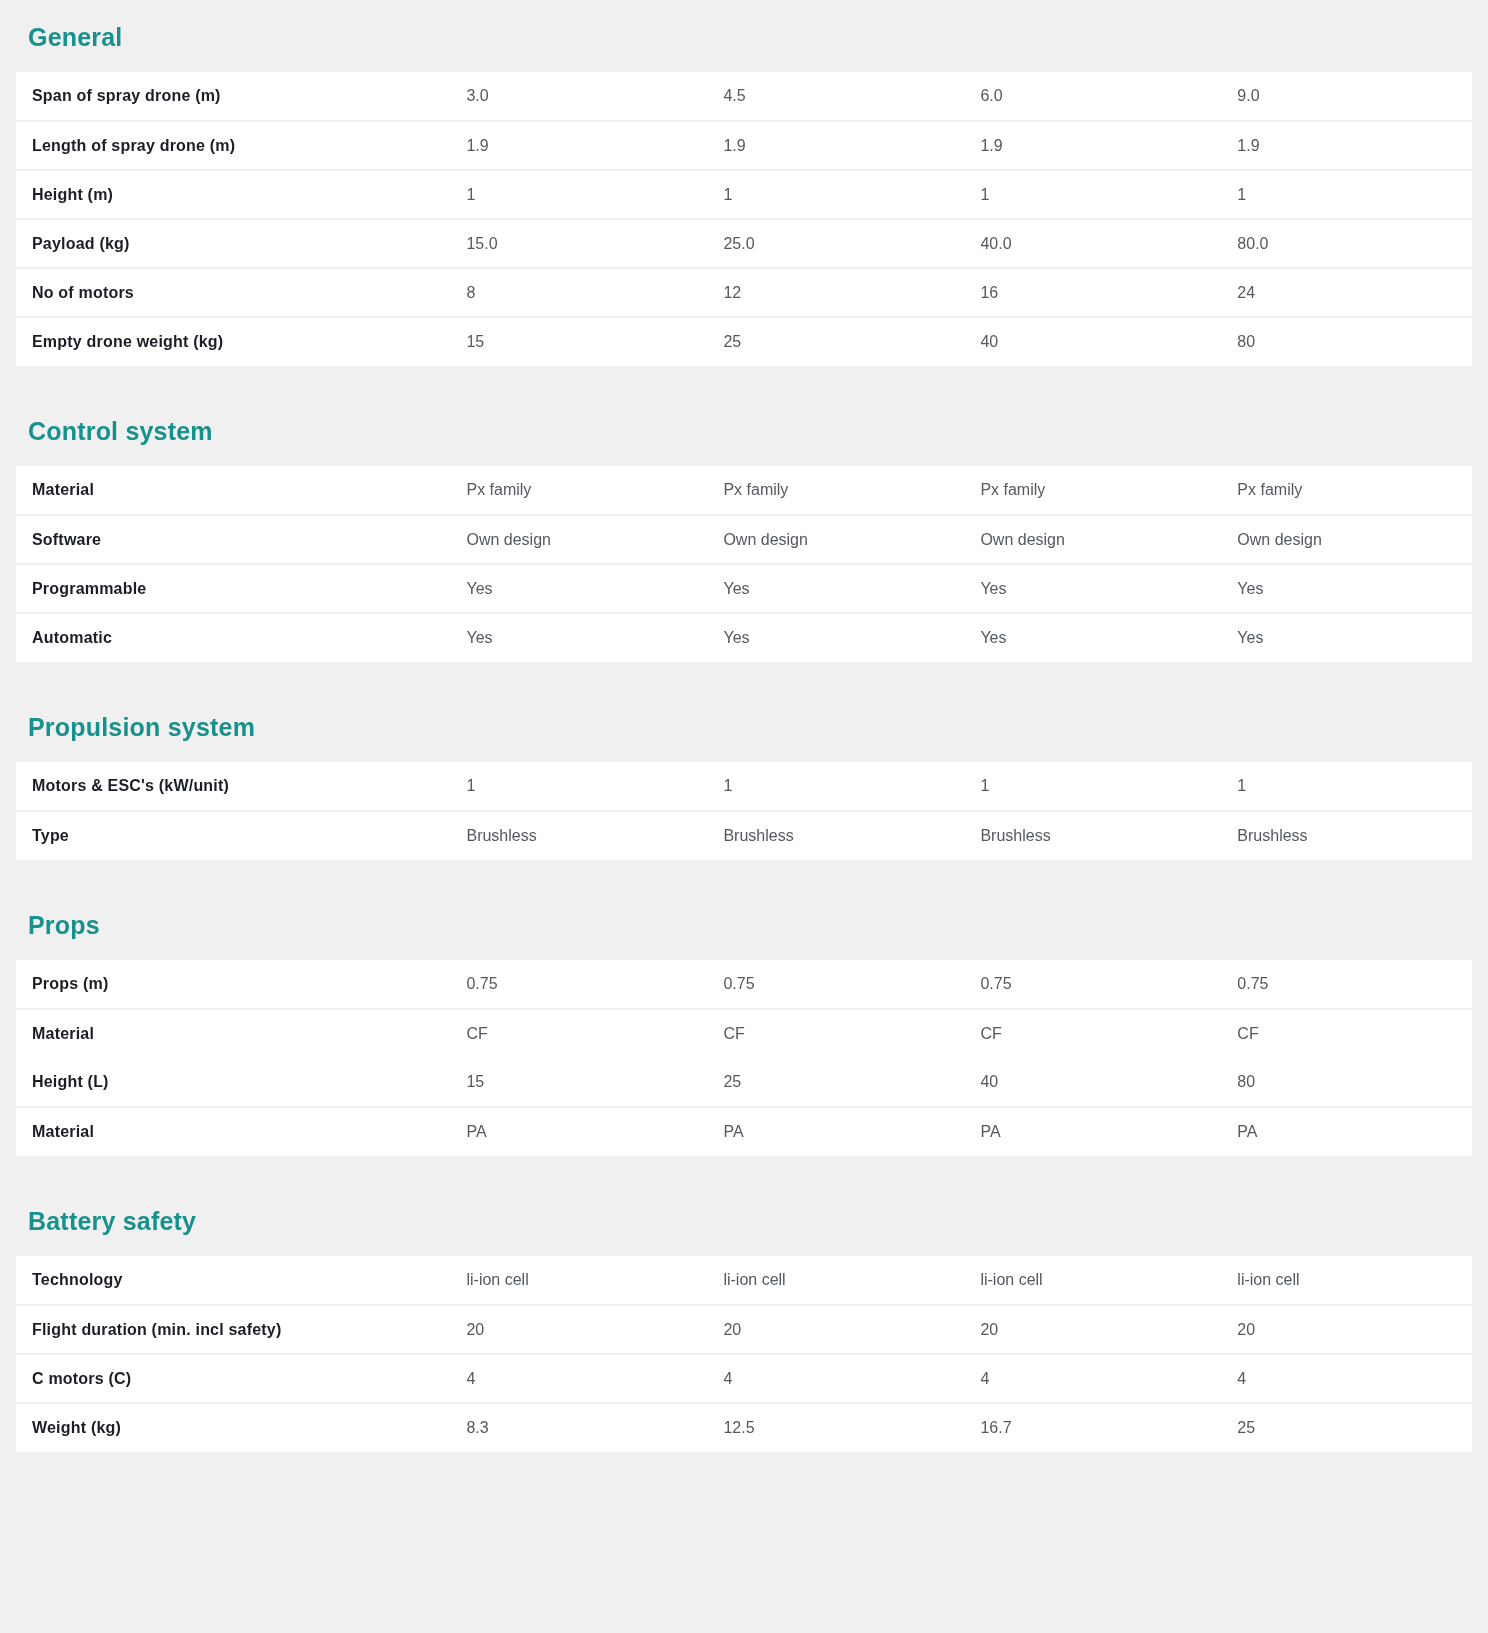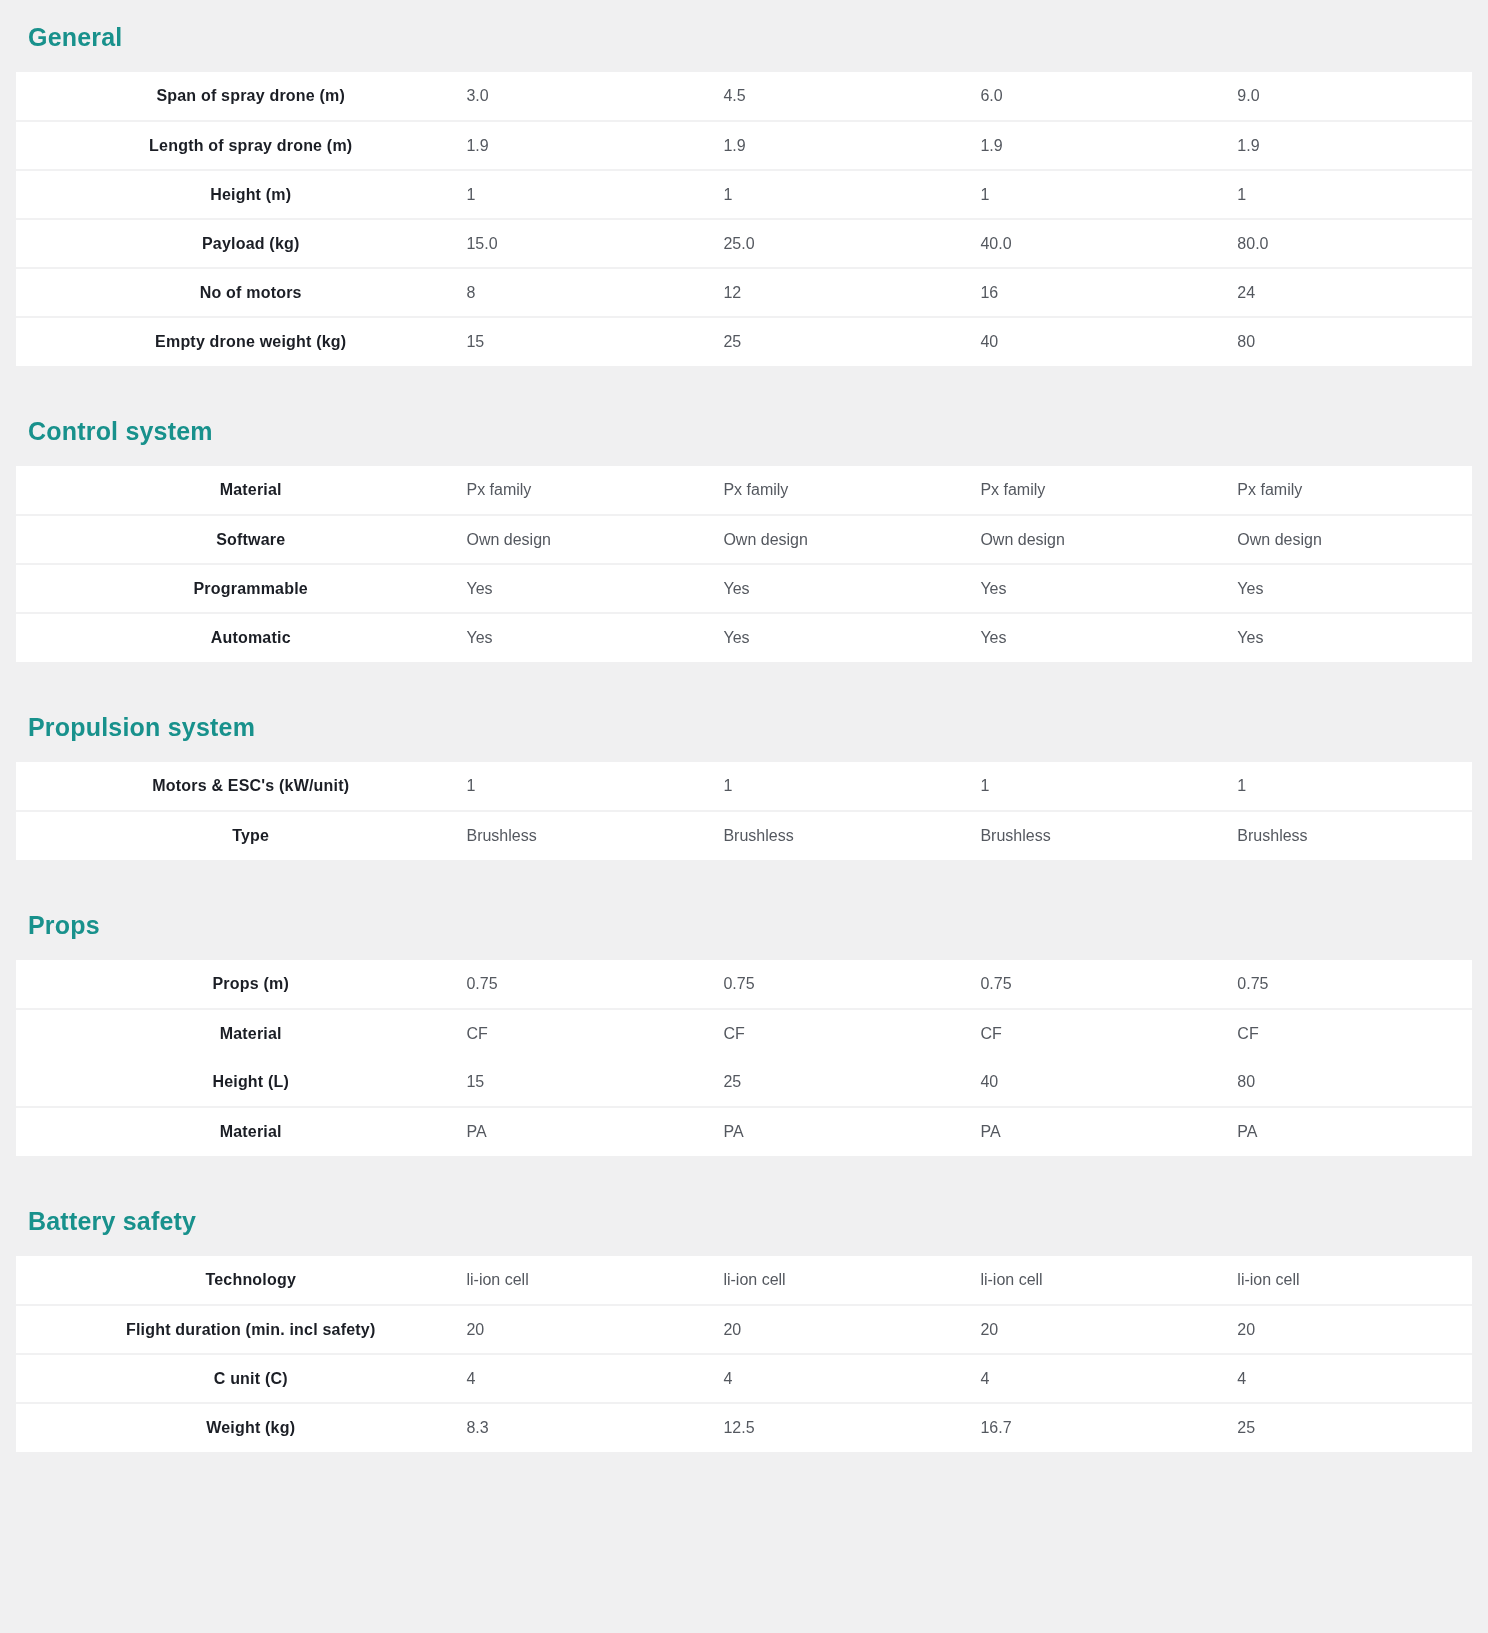--- a/index.html
+++ b/index.html
@@ -36,25 +36,24 @@
     vertical-align: middle;
     border-bottom: 2px solid #f1f1f2;
     font-size: 16px;
     white-space: nowrap;
     overflow: hidden;
   }
   table.spec-table tr:last-child td {
     border-bottom: none;
   }
   td.label {
-    padding-left: 22px;
+    padding-left: 16px;
     font-weight: 700;
     color: #1b1e25;
     letter-spacing: 0.2px;
-    text-align: center;
   }
   td.val {
     padding-left: 2px;
     font-weight: 400;
     color: #54585f;
   }
   col.c-label { width: 30.8%; }
   col.c-v1 { width: 17.65%; }
   col.c-v2 { width: 17.65%; }
   col.c-v3 { width: 17.65%; }
@@ -268,21 +267,21 @@
         <td class="val">li-ion cell</td>
       </tr>
       <tr>
         <td class="label">Flight duration (min. incl safety)</td>
         <td class="val">20</td>
         <td class="val">20</td>
         <td class="val">20</td>
         <td class="val">20</td>
       </tr>
       <tr>
-        <td class="label">C unit (C)</td>
+        <td class="label">C motors (C)</td>
         <td class="val">4</td>
         <td class="val">4</td>
         <td class="val">4</td>
         <td class="val">4</td>
       </tr>
       <tr>
         <td class="label">Weight (kg)</td>
         <td class="val">8.3</td>
         <td class="val">12.5</td>
         <td class="val">16.7</td>

